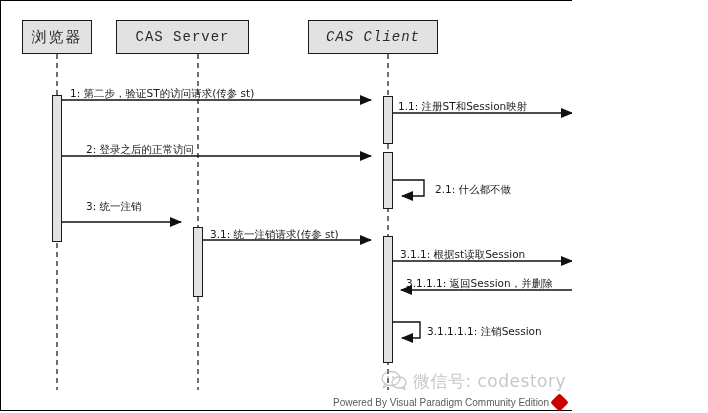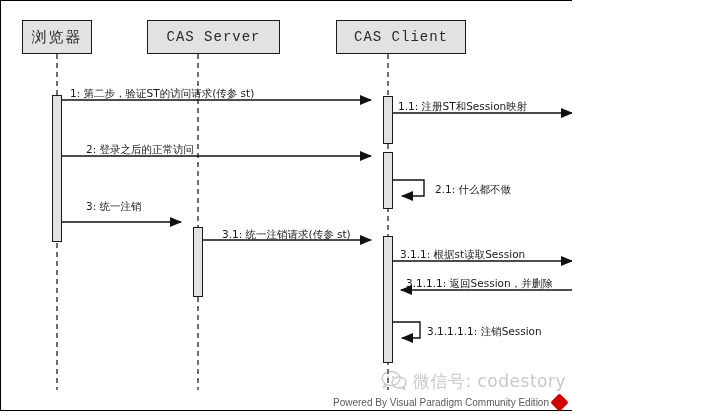--- a/index.html
+++ b/index.html
@@ -154,33 +154,33 @@
   <div class="activation" style="left:193px; top:227px; width:10px; height:70px;"></div>
   <div class="activation" style="left:383px; top:96px;  width:10px; height:48px;"></div>
   <div class="activation" style="left:383px; top:152px; width:10px; height:57px;"></div>
   <div class="activation" style="left:383px; top:236px; width:10px; height:127px;"></div>
   <div class="activation" style="left:584px; top:108px; width:10px; height:17px;"></div>
   <div class="activation" style="left:584px; top:257px; width:10px; height:55px;"></div>
 
   <div class="lifeline-box cjk" style="left:22px; top:20px; width:70px; height:34px;">
     <span>浏览器</span>
   </div>
-  <div class="lifeline-box" style="left:147px; top:20px; width:133px; height:34px;align-items:center;">
+  <div class="lifeline-box" style="left:116px; top:20px; width:133px; height:34px;align-items:center;">
     <span>CAS Server</span>
   </div>
-  <div class="lifeline-box" style="left:336px; top:20px; width:130px; height:34px;">
+  <div class="lifeline-box" style="left:308px; top:20px; width:130px; height:34px;font-style:italic;">
     <span>CAS Client</span>
   </div>
 
   <div class="msg-label" style="left:70px;  top:87px;">1: 第二步，验证ST的访问请求(传参 st)</div>
   <div class="msg-label" style="left:398px; top:100px;">1.1: 注册ST和Session映射</div>
   <div class="msg-label" style="left:86px;  top:143px;">2: 登录之后的正常访问</div>
   <div class="msg-label" style="left:435px; top:183px;">2.1: 什么都不做</div>
   <div class="msg-label" style="left:86px;  top:200px;">3: 统一注销</div>
-  <div class="msg-label" style="left:210px; top:228px;margin-left:12px;">3.1: 统一注销请求(传参 st)</div>
+  <div class="msg-label" style="left:210px; top:228px;">3.1: 统一注销请求(传参 st)</div>
   <div class="msg-label" style="left:400px; top:248px;">3.1.1: 根据st读取Session</div>
   <div class="msg-label" style="left:406px; top:277px;">3.1.1.1: 返回Session，并删除</div>
   <div class="msg-label" style="left:427px; top:325px;">3.1.1.1.1: 注销Session</div>
 
   <div id="watermark">
     <span style="display:inline-block;width:26px;height:20px;">
       <svg width="26" height="20" viewBox="0 0 26 20" xmlns="http://www.w3.org/2000/svg">
         <ellipse cx="10" cy="8.5" rx="9" ry="7" fill="none" stroke="#9a9a9a" stroke-width="1.3"></ellipse>
         <path d="M4,13 L2.5,17.5 L7,15" fill="none" stroke="#9a9a9a" stroke-width="1.3"></path>
         <ellipse cx="18" cy="12.5" rx="7" ry="5.5" fill="none" stroke="#9a9a9a" stroke-width="1.3"></ellipse>

